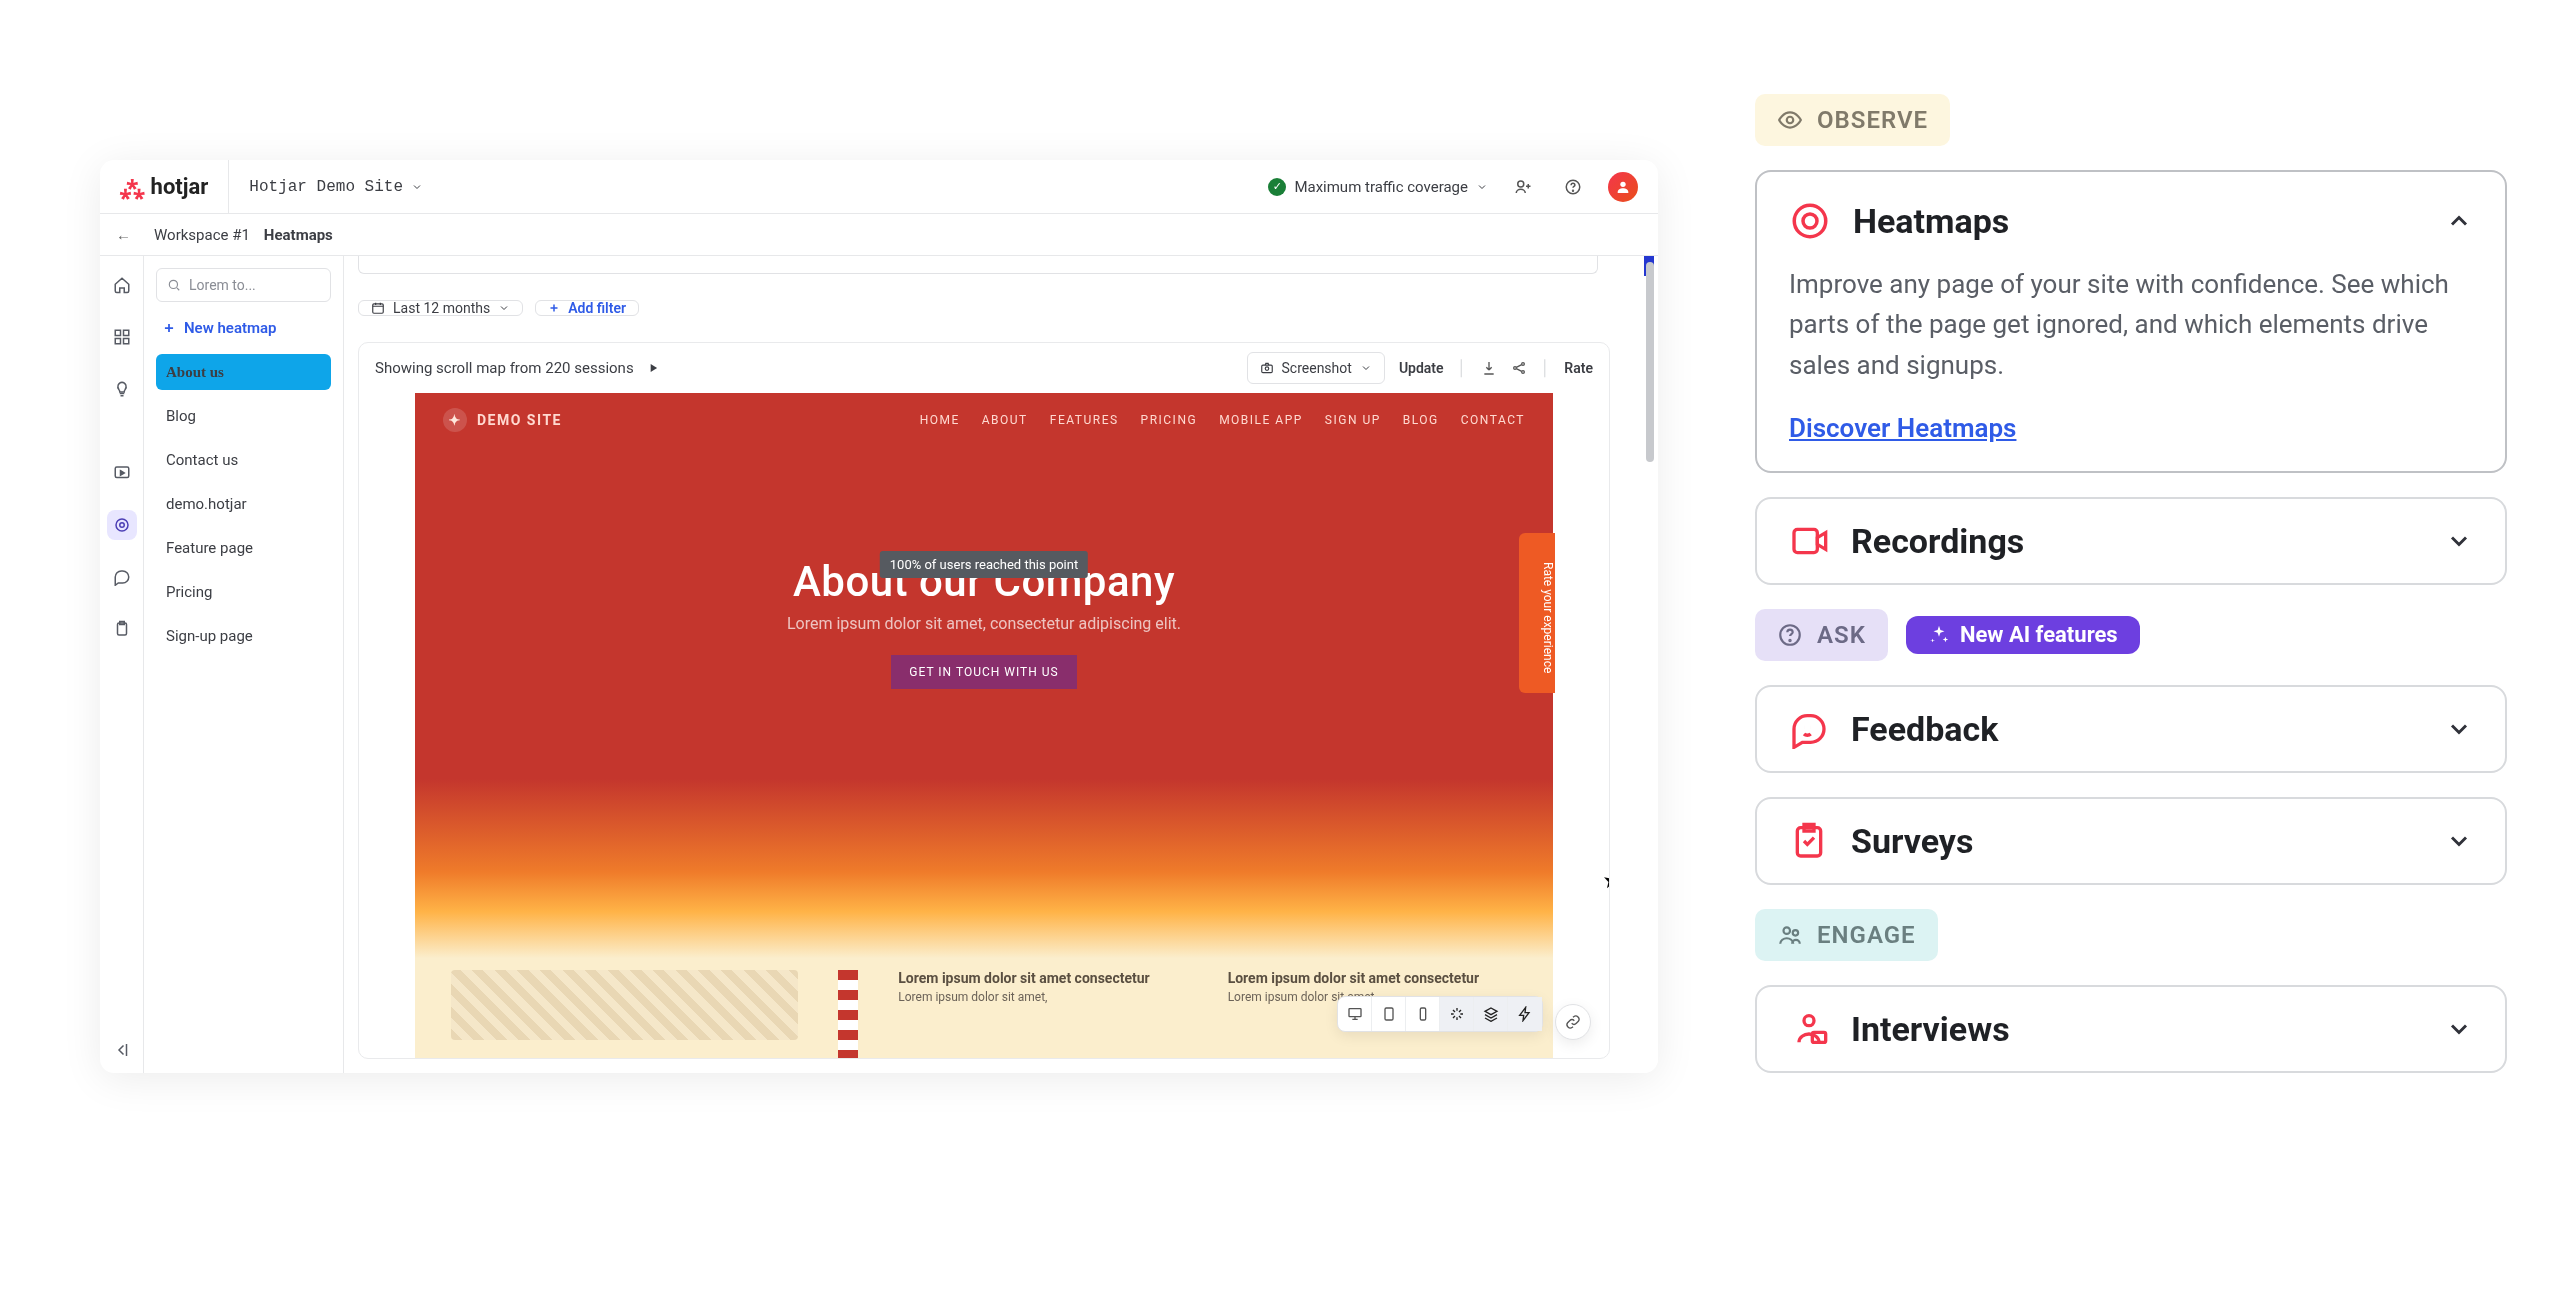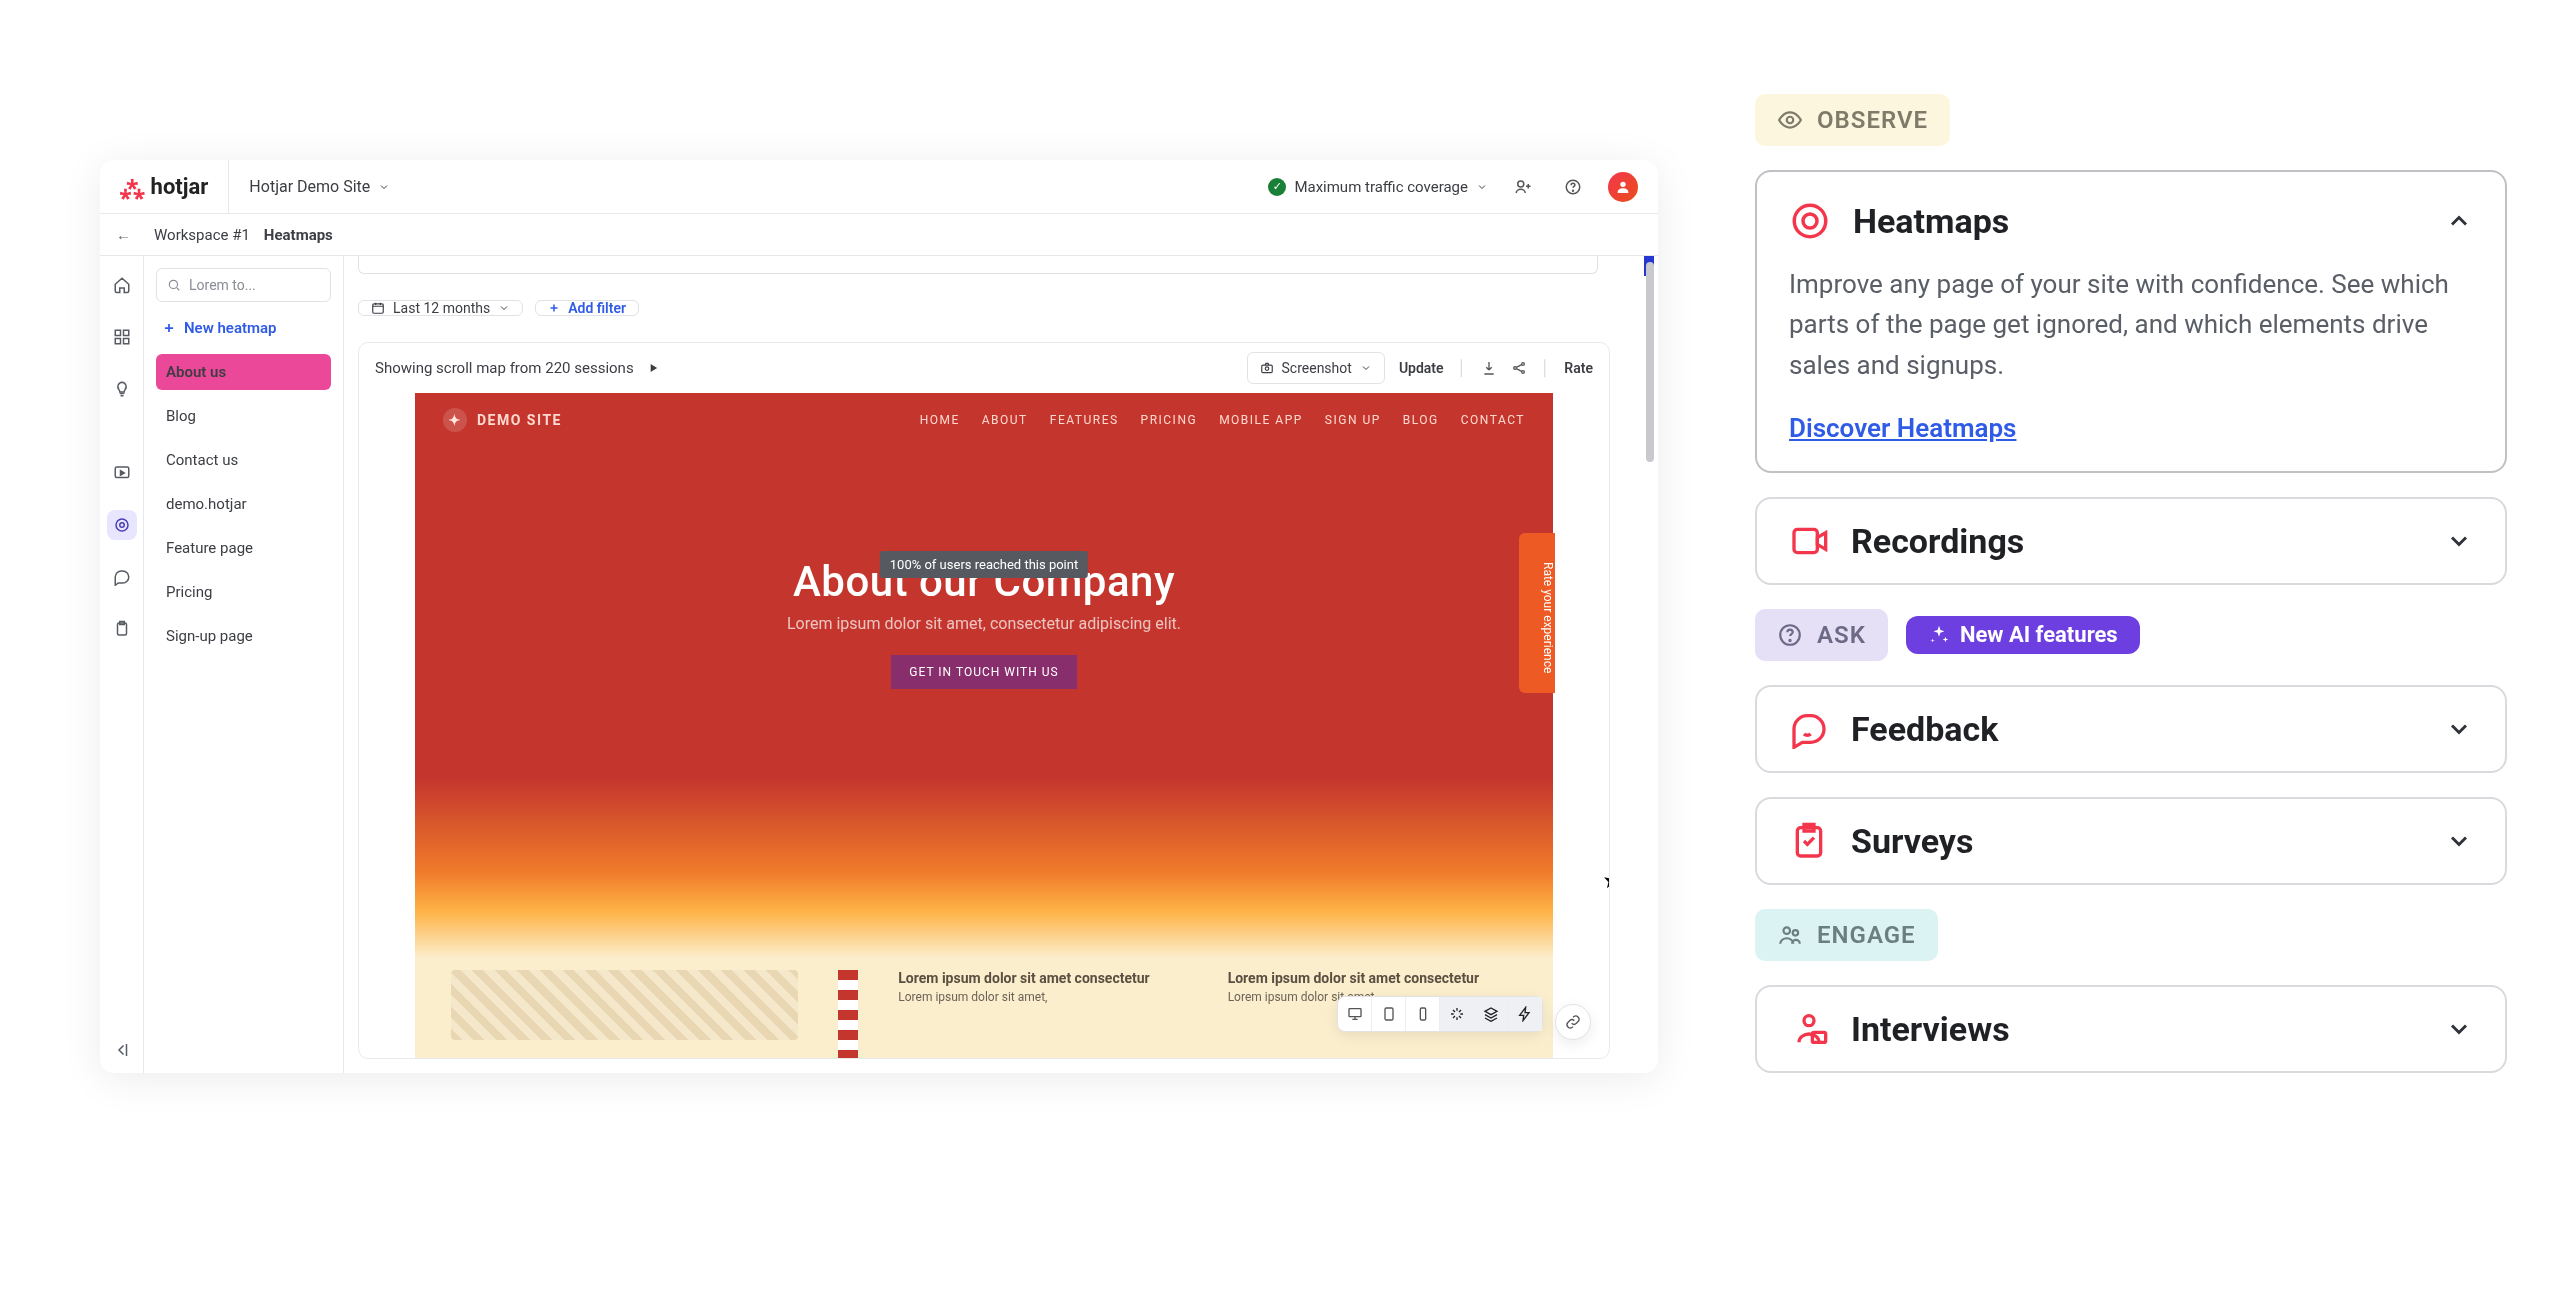--- a/index.html
+++ b/index.html
@@ -32,20 +32,21 @@
     gap: 20px;
   }
   .brand { display: flex; align-items: center; gap: 6px; font-weight: 700; font-size: 22px; color: #222; }
   .brand .flame { color: #f4364c; font-size: 22px; }
   .site-sel {
     border-left: 1px solid #e7e8ea;
     padding-left: 20px; height: 100%;
     display: flex; align-items: center; gap: 8px;
     font-size: 16px; color: #3c3e44;
     cursor: pointer;
+    font-family: Liberation Mono, monospace;
   }
   .spacer { flex: 1; }
   .chip-traffic {
     display: flex; align-items: center; gap: 8px;
     font-size: 15px; color: #3c3e44;
     cursor: pointer;
   }
   .chip-traffic .dot-ok {
     width: 18px; height: 18px; border-radius: 50%;
     background: #1a7f37; display: inline-flex;
@@ -110,21 +111,21 @@
   .new-heatmap {
     height: 36px; display: flex; align-items: center; gap: 8px;
     color: #2f5be7; font-weight: 600; font-size: 15px; padding: 0 6px;
     cursor: pointer;
   }
   .nav-item {
     height: 36px; border-radius: 6px;
     display: flex; align-items: center; padding: 0 10px;
     font-size: 15px; color: #3c3e44; cursor: pointer;
   }
-  .nav-item.active { background: #ec4899; font-weight: 600; }
+  .nav-item.active { background: #0ea5e9; font-weight: 600; font-family: Liberation Serif, serif; }
 
   
   .content { flex:1; position: relative; background:#fff; }
 
   .strip-border{
     position:absolute; left:14px; right:60px; top:0; height:18px;
     border:1px solid #e1e2e5; border-top:none; border-radius:0 0 6px 6px; background:#fff;
   }
   .strip-top {
     position: absolute; left: 14px; right: 48px; top: 34px; height: 36px;

